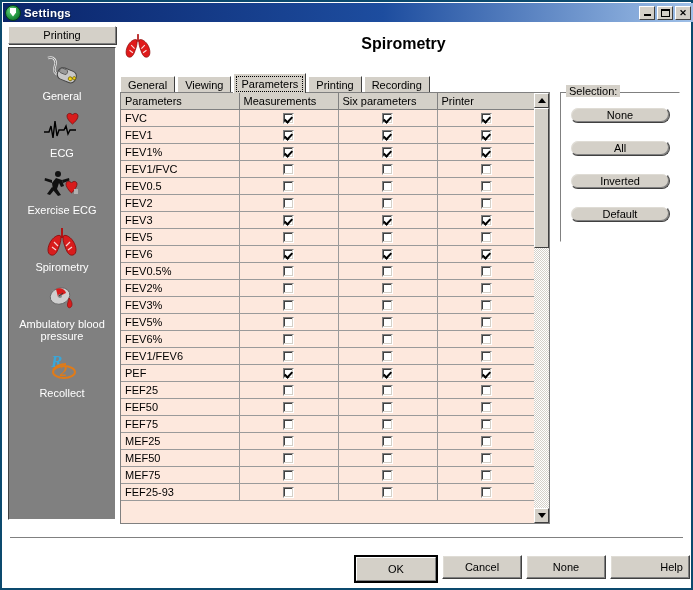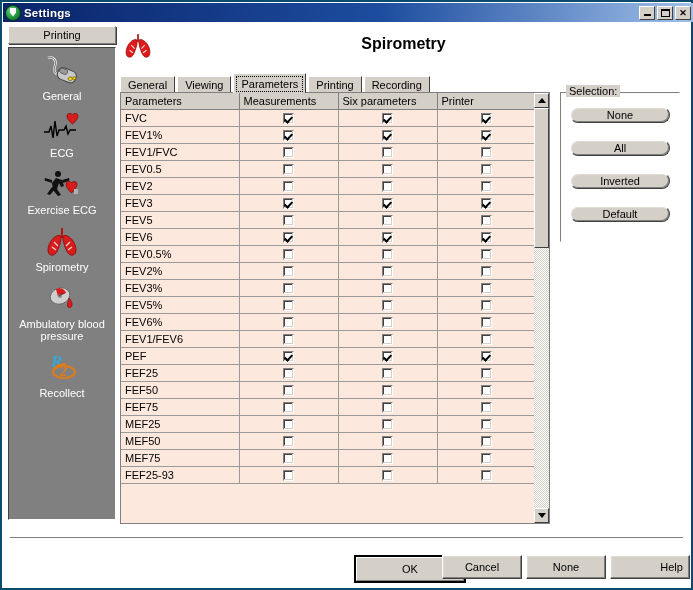--- a/index.html
+++ b/index.html
@@ -245,21 +245,20 @@
     position:absolute;left:0;right:0;top:553px;height:26px;
   }
   .bbtn{position:absolute;width:80px;height:24px;top:0;}
   #btn-ok{left:352px;}
   #btn-cancel{left:440px;}
   #btn-apply{left:524px;}
   #btn-help{left:608px;padding-left:43px;}
   #btn-ok{
     border:2px solid #000;
     box-shadow:none;
-    padding-left:28px;
   }
   #btn-ok .okinner{
     position:absolute;left:0;top:0;right:0;bottom:0;
     background:#d4d0c8;
     border-top:1px solid #ffffff;border-left:1px solid #ffffff;
     border-right:1px solid #808080;border-bottom:1px solid #808080;
     box-sizing:border-box;
     display:flex;align-items:center;justify-content:center;
   }
 </style>
@@ -417,20 +416,26 @@
         </tr>
       </thead>
       <tbody id="grid-body">
           <tr>
             <td class="c1">FVC</td>
             <td class="c2 chk"><span class="cbox on"></span></td>
             <td class="c3 chk"><span class="cbox on"></span></td>
             <td class="c4 chk"><span class="cbox on"></span></td>
           </tr>
           <tr>
+            <td class="c1">FEV1</td>
+            <td class="c2 chk"><span class="cbox on"></span></td>
+            <td class="c3 chk"><span class="cbox on"></span></td>
+            <td class="c4 chk"><span class="cbox on"></span></td>
+          </tr>
+          <tr>
             <td class="c1">FEV1%</td>
             <td class="c2 chk"><span class="cbox on"></span></td>
             <td class="c3 chk"><span class="cbox on"></span></td>
             <td class="c4 chk"><span class="cbox on"></span></td>
           </tr>
           <tr>
             <td class="c1">FEV1/FVC</td>
             <td class="c2 chk"><span class="cbox"></span></td>
             <td class="c3 chk"><span class="cbox"></span></td>
             <td class="c4 chk"><span class="cbox"></span></td>

